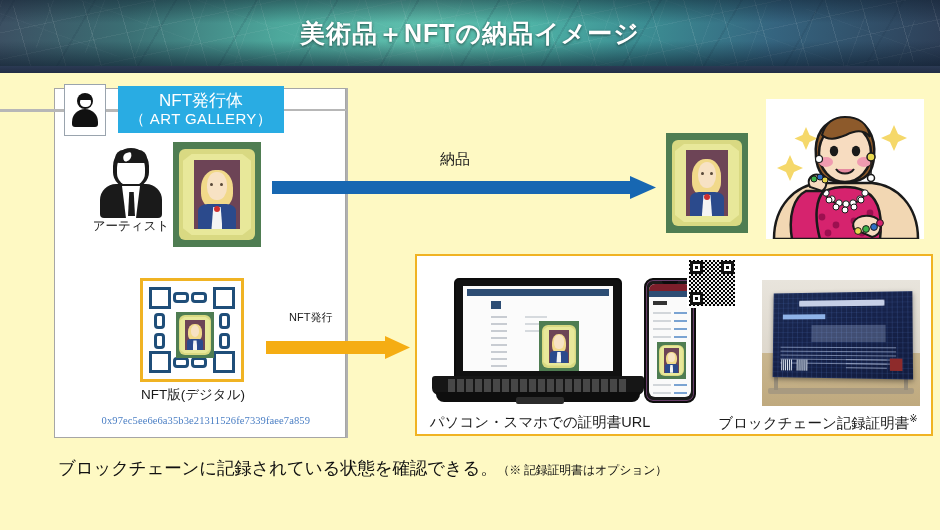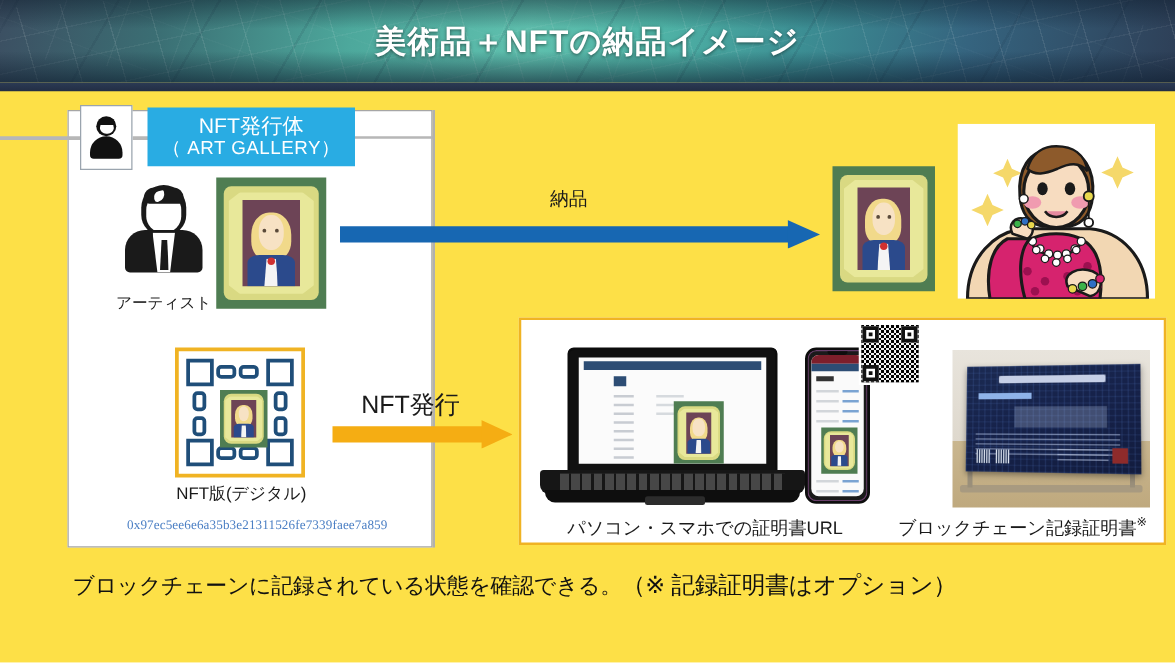--- a/index.html
+++ b/index.html
@@ -2,21 +2,21 @@
 <html><head>
 <meta charset="utf-8">
 <style>
   * { box-sizing: border-box; margin: 0; padding: 0; }
   html, body {
     width: 940px; height: 530px;
     font-family: "Liberation Sans", "DejaVu Sans", sans-serif;
     background: #ffffff;
     overflow: hidden;
   }
-  #stage { position: relative; width: 940px; height: 530px; background: #fde047; }
+  #stage { position: relative; width: 940px; height: 530px; background: #fef9c3; }
 
   
   .banner {
     position: absolute; left: 0; top: 0; width: 940px; height: 66px;
     background:
       linear-gradient(100deg,
         #3c4f62 0%, #3b6f74 14%, #4da89c 30%, #5fc0ae 45%,
         #4fb3a6 56%, #3c8e93 68%, #35647f 82%, #2e3f57 100%);
     overflow: hidden;
   }
@@ -141,21 +141,21 @@
   }
   .artist-glyph .a-shirt {
     position: absolute; left: 22px; bottom: 0; width: 18px; height: 32px;
     background: #fff;
     clip-path: polygon(0 0, 100% 0, 78% 100%, 22% 100%);
   }
   .artist-glyph .a-tie {
     position: absolute; left: 28px; bottom: 2px; width: 7px; height: 24px;
     background: #1a1a1a; clip-path: polygon(18% 0, 82% 0, 100% 100%, 0 100%);
   }
-  .artist-caption { font-size: 12.5px; color: #1a1a1a; margin-top: 16px; }
+  .artist-caption { font-size: 12.5px; color: #1a1a1a; margin-top: 0; }
 
   
   .painting { position: relative; background: #4f7d52; }
   .painting .frame-outer { position: absolute; inset: 7%; background: #d9d982; border-radius: 6px; }
   .painting .frame-swirl {
     position: absolute; inset: 11%;
     background: #e8e89a;
     clip-path: polygon(14% 0, 86% 0, 100% 9%, 100% 91%, 86% 100%, 14% 100%, 0 91%, 0 9%);
   }
   .painting .canvas {
@@ -220,21 +220,21 @@
   }
   .arrow-nft .shaft {
     position: absolute; left: 0; top: 5px; width: 122px; height: 13px; background: #f5ad13;
   }
   .arrow-nft .head {
     position: absolute; right: 0; top: 0; width: 25px; height: 23px;
     background: #f5ad13; clip-path: polygon(0 0, 100% 50%, 0 100%);
   }
   .arrow-nft-label {
     position: absolute; left: 289px; top: 310px;
-    font-size: 20px; color: #1a1a1a;
+    font-size: 11px; color: #1a1a1a;
   }
 
   
   .nft-block {
     position: absolute; left: 140px; top: 278px; width: 104px; height: 104px;
     border: 3px solid #f0b323; background: #fff;
   }
   .chain-sq {
     position: absolute; width: 22px; height: 22px;
     border: 3.5px solid #1f4e79; background: #fff;
@@ -309,21 +309,21 @@
   .laptop .trackpad {
     position: absolute; left: 84px; bottom: 5px; width: 48px; height: 7px;
     background: #2c2c2c; border-radius: 2px;
   }
   .laptop .deck {
     position: absolute; left: 4px; bottom: 7px; width: 204px; height: 10px;
     background: #0e0e0e; border-radius: 0 0 8px 8px;
   }
   .proof-label-left {
     position: absolute; left: 424px; top: 413px; width: 232px;
-    text-align: center; font-size: 14.5px; color: #1a1a1a; margin-left: 24px;
+    text-align: center; font-size: 14.5px; color: #1a1a1a;
   }
 
   
   .phone {
     position: absolute; left: 644px; top: 278px; width: 52px; height: 125px;
     background: #1a1a1a; border-radius: 9px; border: 2px solid #0d0d0d;
     box-shadow: 0 0 0 1px #6a3f6b inset;
   }
   .phone .pscreen {
     position: absolute; left: 3px; top: 4px; right: 3px; bottom: 4px;
@@ -424,21 +424,21 @@
     text-align: center; font-size: 14.5px; color: #1a1a1a;
   }
   .proof-label-right sup { font-size: 10px; vertical-align: super; }
 
   
   .caption {
     position: absolute; left: 58px; top: 456px; width: 860px;
     font-size: 17.5px; color: #111; line-height: 1.42;
     letter-spacing: -.2px;
   }
-  .caption .line2 .note { font-size: 19px; }
+  .caption .line2 .note { font-size: 12px; font-family: Liberation Serif, serif; }
 </style>
 </head>
 <body>
 
 <div id="stage">
 
   <div class="banner">
     <div class="grid-a"></div>
     <div class="grid-b"></div>
     <div class="grid-c"></div>

